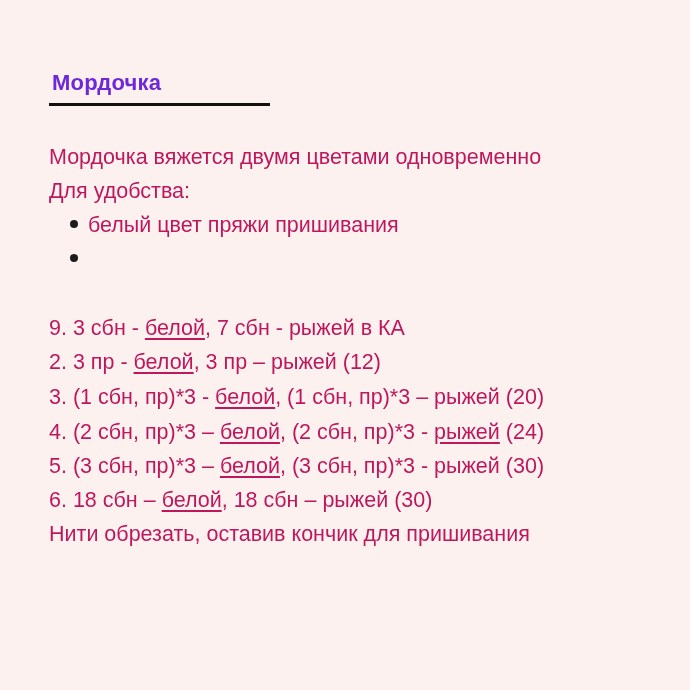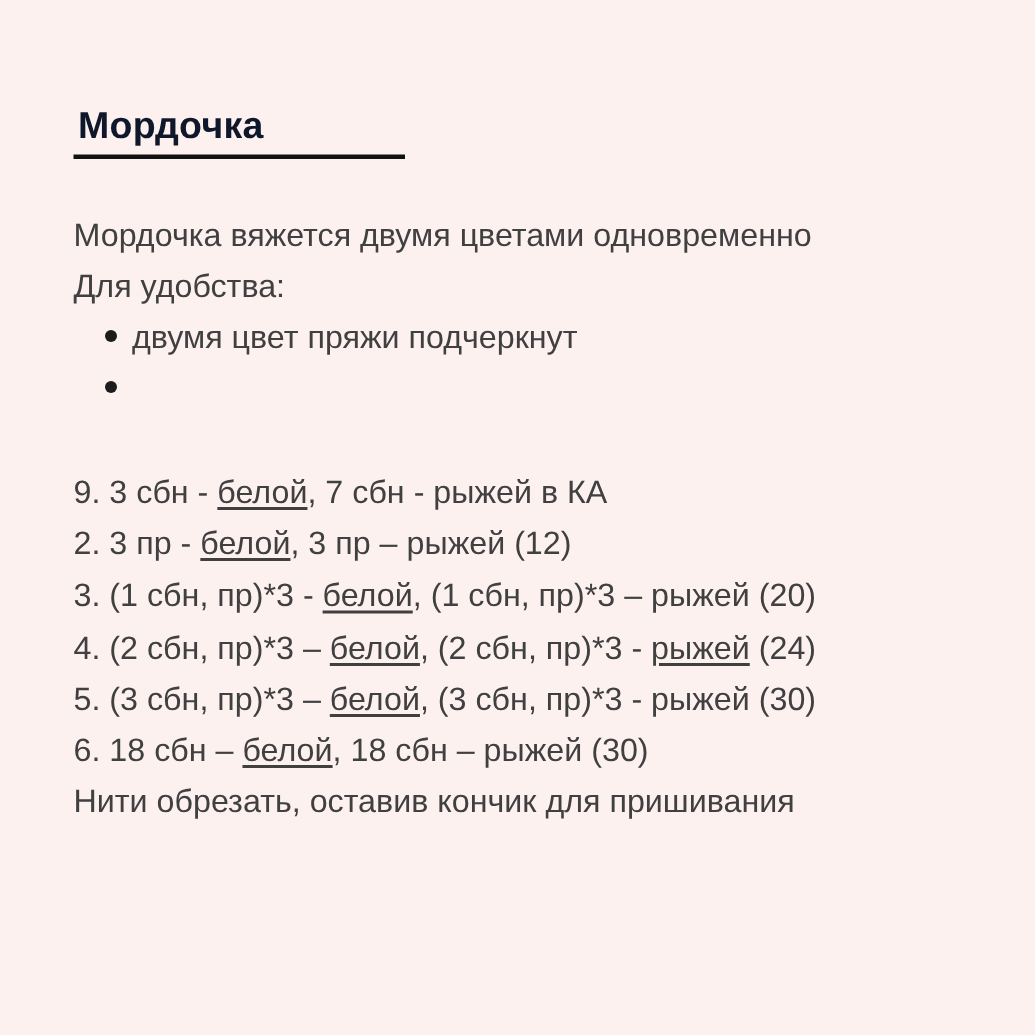--- a/index.html
+++ b/index.html
@@ -5,52 +5,52 @@
     html, body { margin: 0; padding: 0; }
     body {
       width: 690px; height: 690px; overflow: hidden;
       background: #fdf1f0;
       font-family: "Liberation Sans", "DejaVu Sans", sans-serif;
       color: #1a1a1a;
       position: relative;
     }
     .title {
       position: absolute; left: 52px; top: 70px;
-      font-size: 25px; font-weight: bold; color: #0f172a;
+      font-size: 22px; font-weight: bold; color: #6d28d9;
       letter-spacing: 0.2px;
     }
     .title-rule {
       position: absolute; left: 49px; top: 103px;
       width: 221px; height: 3px; background: #111;
     }
     .line {
       position: absolute; left: 49px;
       font-size: 21.5px; line-height: 28px; white-space: nowrap;
-      color: #404040;
+      color: #be185d;
     }
     .bullet-line { left: 70px; }
     .bullet-dot {
       display: inline-block; width: 8px; height: 8px; border-radius: 50%;
       background: #1c1c1c; vertical-align: middle; margin-right: 10px;
       position: relative; top: -2px;
     }
     .w { text-decoration: underline; text-underline-offset: 3px; }
     .o { }
   </style>
 </head>
 <body>
 
 <div class="title">Мордочка</div>
 <div class="title-rule"></div>
 
 <div class="line" style="top:143px">Мордочка вяжется двумя цветами одновременно</div>
 <div class="line" style="top:177px">Для удобства:</div>
 
 <div class="line bullet-line" style="top:211px">
-  <span class="bullet-dot"></span><span>двумя цвет пряжи подчеркнут</span>
+  <span class="bullet-dot"></span><span>белый цвет пряжи пришивания</span>
 </div>
 <div class="line bullet-line" style="top:245px">
   <span class="bullet-dot"></span>
 </div>
 
 <div class="line" style="top:314px">
   <span>9. 3 сбн - </span><span class="w">белой</span><span>, 7 сбн - </span><span class="o">рыжей</span><span> в КА</span>
 </div>
 <div class="line" style="top:348px">
   <span>2. 3 пр - </span><span class="w">белой</span><span>, 3 пр – </span><span class="o">рыжей</span><span> (12)</span>

